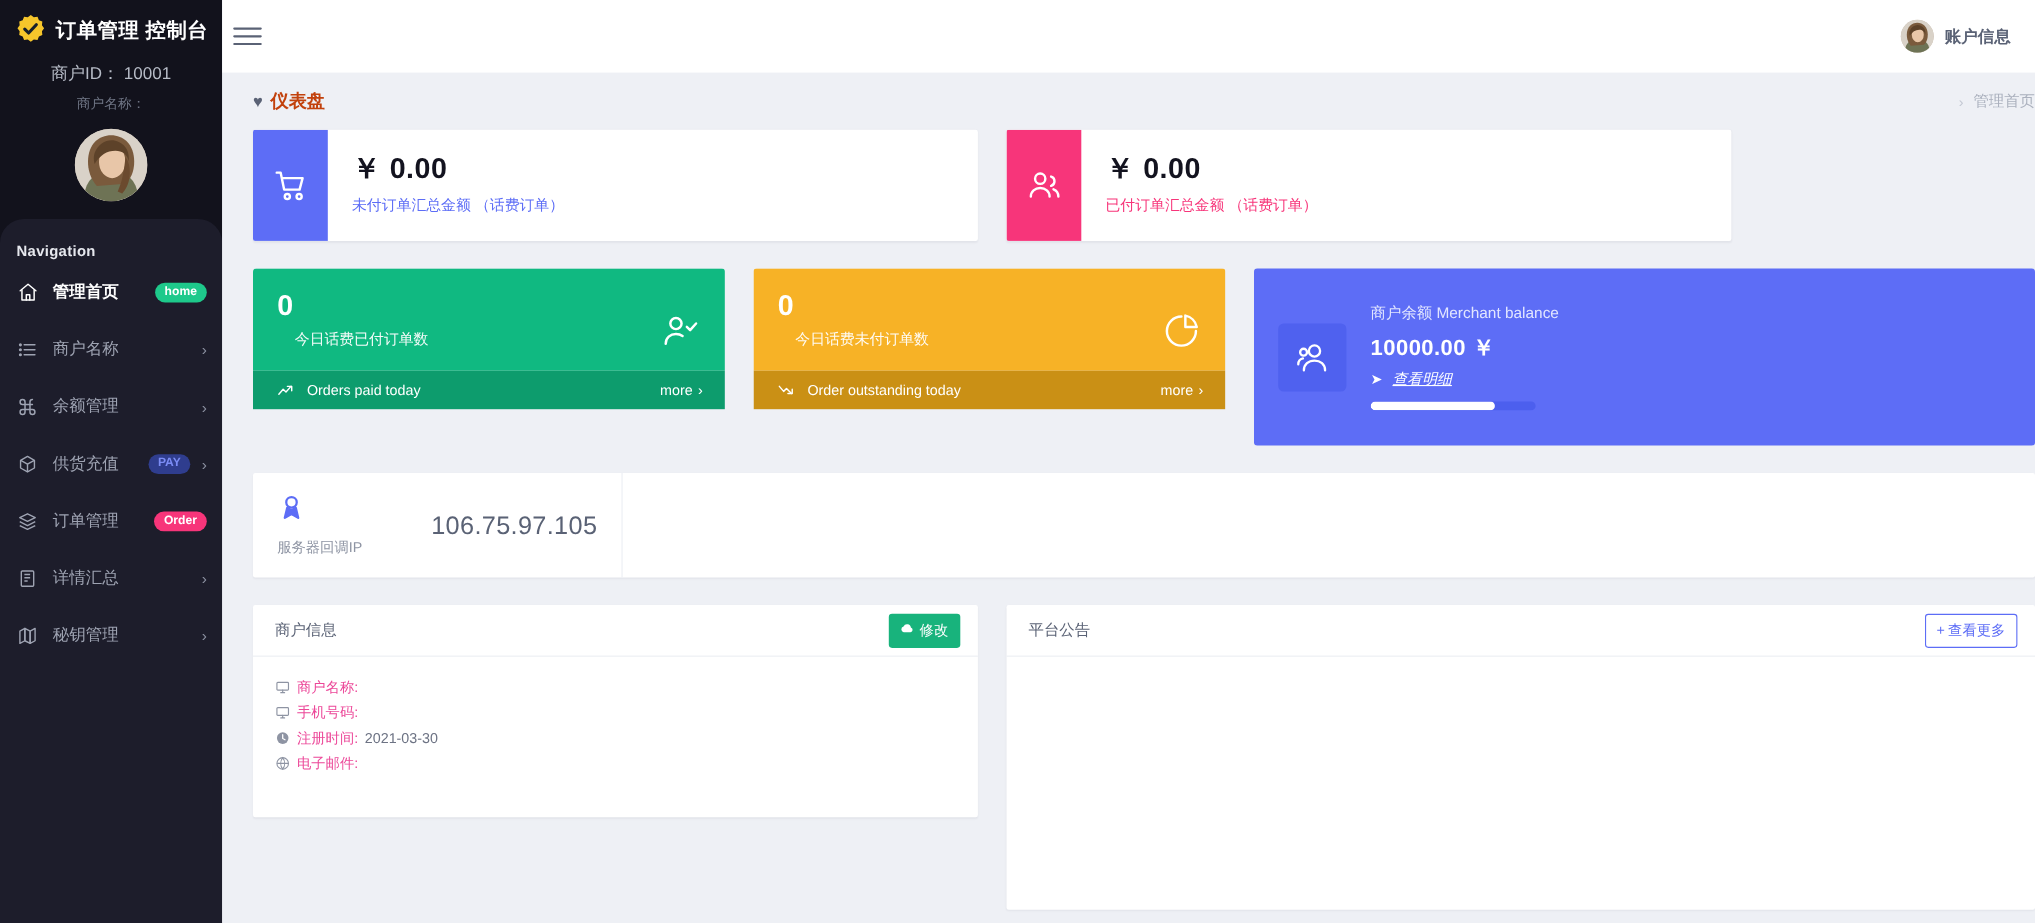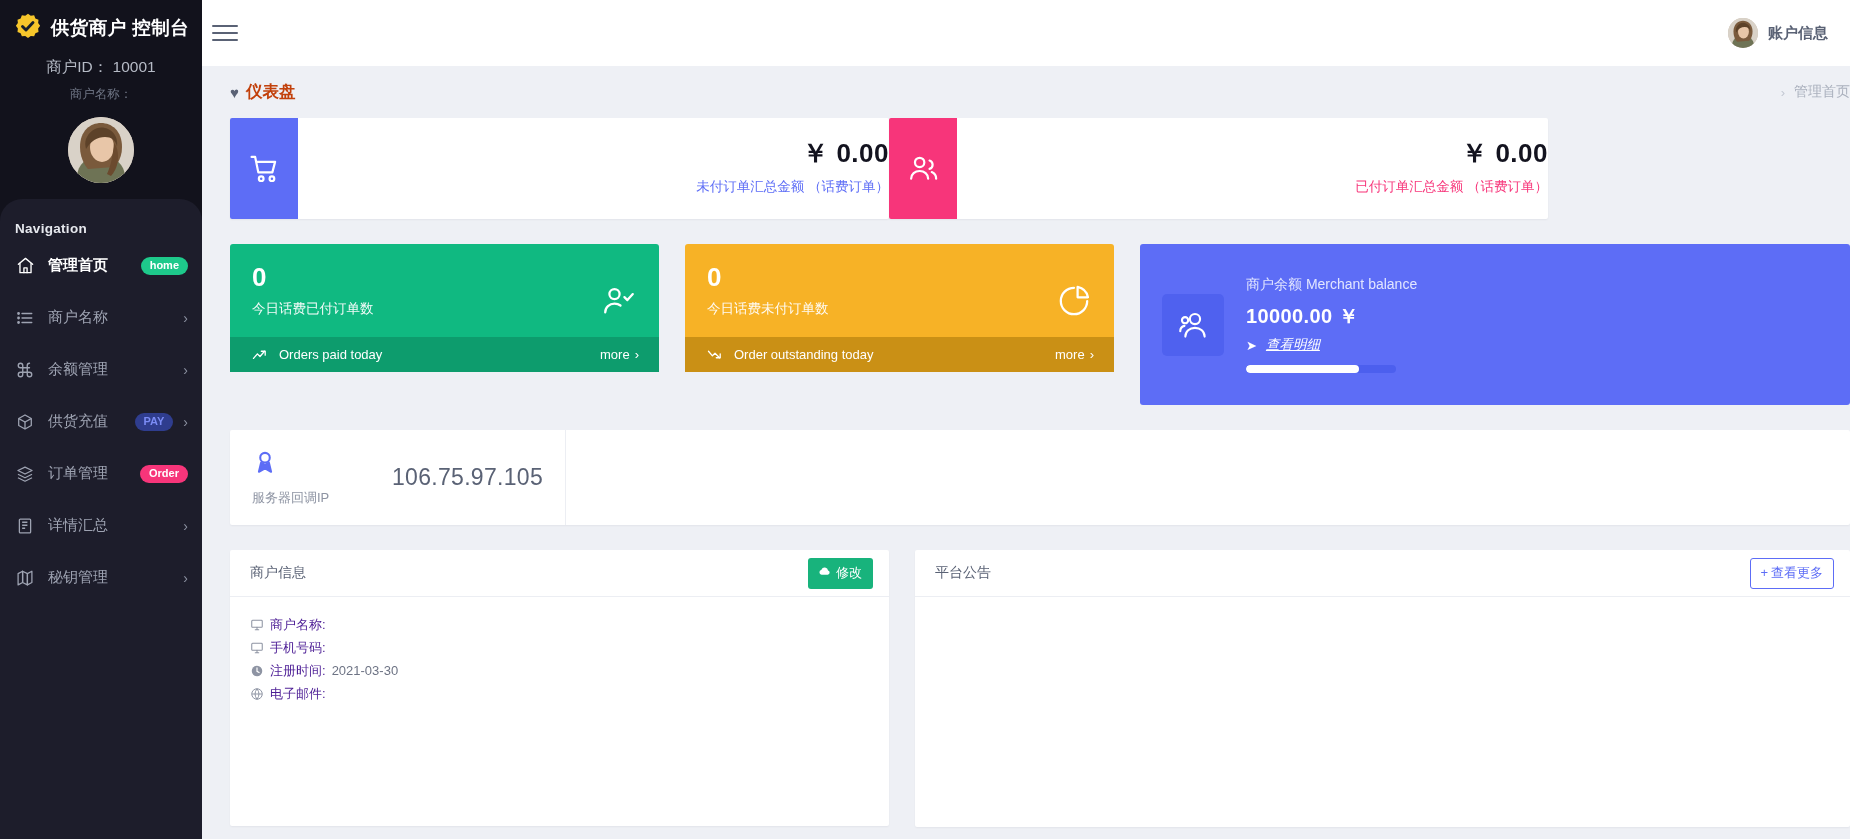--- a/index.html
+++ b/index.html
@@ -88,36 +88,36 @@
   .page-title .ttl { font-size:16.5px; font-weight:bold; color:#c2410c; }
   .crumbs {
     margin-left:auto; display:flex; align-items:center; gap:9px;
     font-size:14px; color:#aab0bd; padding-right:0; white-space:nowrap;
   }
   .crumbs .sep { color:#c3c8d3; font-size:13px; }
 
   .content { padding:0 0 0 28px; }
 
   
-  .row1 { display:flex; padding-right:0;text-align:right; }
+  .row1 { display:flex; gap:26px; padding-right:0; }
   .stat-wide {
     flex:0 0 659px; height:101px; background:#fff; display:flex;
     border-radius:2px; overflow:hidden; box-shadow:0 1px 2px rgba(20,25,45,.05);
   }
   .stat-icon { width:68px; flex:0 0 68px; display:flex; align-items:center; justify-content:center; }
   .stat-body { flex:1; padding:18px 0 0 22px; }
   .stat-amount { font-size:26px; font-weight:bold; color:#13131f; letter-spacing:.5px; }
   .stat-sub { font-size:13.5px; margin-top:7px; }
 
   
   .row2 { display:flex; gap:26px; margin-top:25px; }
   .tile { flex:0 0 429px; border-radius:3px; overflow:hidden; }
   .tile-top { height:93px; padding:20px 22px 0 22px; display:flex; }
   .tile-num { font-size:26px; font-weight:bold; color:#fff; line-height:1; }
-  .tile-cap { font-size:13.5px; color:#fff; margin-top:10px; opacity:.95; }
+  .tile-cap { font-size:13.5px; color:#fff; margin-top:10px; opacity:.95;margin-left:16px; }
   .tile-ico { margin-left:auto; display:flex; align-items:center; }
   .tile-foot {
     height:35px; display:flex; align-items:center; padding:0 20px 0 22px;
     color:#fff; font-size:13px;
   }
   .tile-foot .fi { margin-right:11px; display:flex; align-items:center; }
   .tile-more { margin-left:auto; display:flex; align-items:center; gap:5px; font-size:13px; }
 
   .balcard {
     flex:1 1 auto; background:#5d6df6; border-radius:3px; height:161px;
@@ -145,59 +145,59 @@
           box-shadow:0 1px 2px rgba(20,25,45,.05); }
   .ipcell { flex:0 0 336px; border-right:1px solid #eceef3; display:flex; align-items:center; padding:0 0 0 22px; }
   .ipleft { }
   .ipcap { font-size:13px; color:#8e94a3; margin-top:10px; }
   .ipval { margin-left:auto; font-size:23px; color:#5a6275; padding-right:22px; letter-spacing:.3px; }
   .ipblank { flex:1 1 auto; }
 
   
   .row4 { display:flex; gap:26px; margin-top:25px; }
   .panel { background:#fff; border-radius:2px; box-shadow:0 1px 2px rgba(20,25,45,.05); }
-  .panel-left { flex:0 0 659px; height:276px; }
+  .panel-left { flex:0 0 659px; height:193px; }
   .panel-right { flex:1 1 auto; height:277px; }
   .panel-head {
     height:47px; display:flex; align-items:center; padding:0 16px 0 20px;
     border-bottom:1px solid #eceef3;
   }
   .panel-ttl { font-size:14px; color:#5a6275; }
   .btn-green {
     margin-left:auto; background:#18b37c; color:#fff; font-size:13px;
     padding:6px 11px 7px 10px; border-radius:3px; display:flex; align-items:center;
     gap:5px; cursor:pointer; border:none;
   }
   .btn-outline {
     margin-left:auto; border:1px solid #5d6df6; color:#5d6df6; background:#fff;
     font-size:13px; padding:5px 10px 6px 9px; border-radius:3px; cursor:pointer;
     display:flex; align-items:center; gap:3px;
   }
   .panel-body { padding:16px 0 0 20px; }
   .inforow { display:flex; align-items:center; height:23px; margin-bottom:0; }
   .inforow + .inforow { margin-top:0; }
   .info-ico { width:20px; flex:0 0 20px; display:flex; align-items:center; color:#8e94a3; }
-  .info-lbl { font-size:13px; color:#4c1d95; }
+  .info-lbl { font-size:13px; color:#ec4899; }
   .info-val { font-size:13px; color:#6d7384; margin-left:6px; }
 </style>
 </head>
 <body>
 
 <div class="app">
 
   <aside class="sidebar">
 
     <div class="sb-logo">
       <span class="logo-mark">
         <svg width="30" height="30" viewBox="0 0 24 24">
           <path fill="#f6c62b" d="M12 1.3l2.2 1.6 2.7-.3 1 2.5 2.5 1-.3 2.7L21.7 11l-1.6 2.2.3 2.7-2.5 1-1 2.5-2.7-.3L12 20.7 9.8 19.1l-2.7.3-1-2.5-2.5-1 .3-2.7L2.3 11l1.6-2.2-.3-2.7 2.5-1 1-2.5 2.7.3z"></path>
           <path fill="none" stroke="#17202b" stroke-width="2.3" stroke-linecap="round" stroke-linejoin="round" d="M7.6 11.6l2.8 2.8 5.6-6"></path>
         </svg>
       </span>
-      <span class="sb-logo-text">供货商户 控制台</span>
+      <span class="sb-logo-text">订单管理 控制台</span>
     </div>
 
     <div class="sb-mid">商户ID： 10001</div>
     <div class="sb-name">商户名称：</div>
 
     <div class="sb-avatar">
       <svg width="66" height="66" viewBox="0 0 66 66">
         <rect width="66" height="66" fill="#d9d2c8"></rect>
         <ellipse cx="33" cy="60" rx="24" ry="22" fill="#6e7355"></ellipse>
         <path d="M12 30c0-16 10-24 21-24s21 8 21 24c0 14-8 20-8 20l-26 2s-8-8-8-22z" fill="#7a5a3c"></path>

